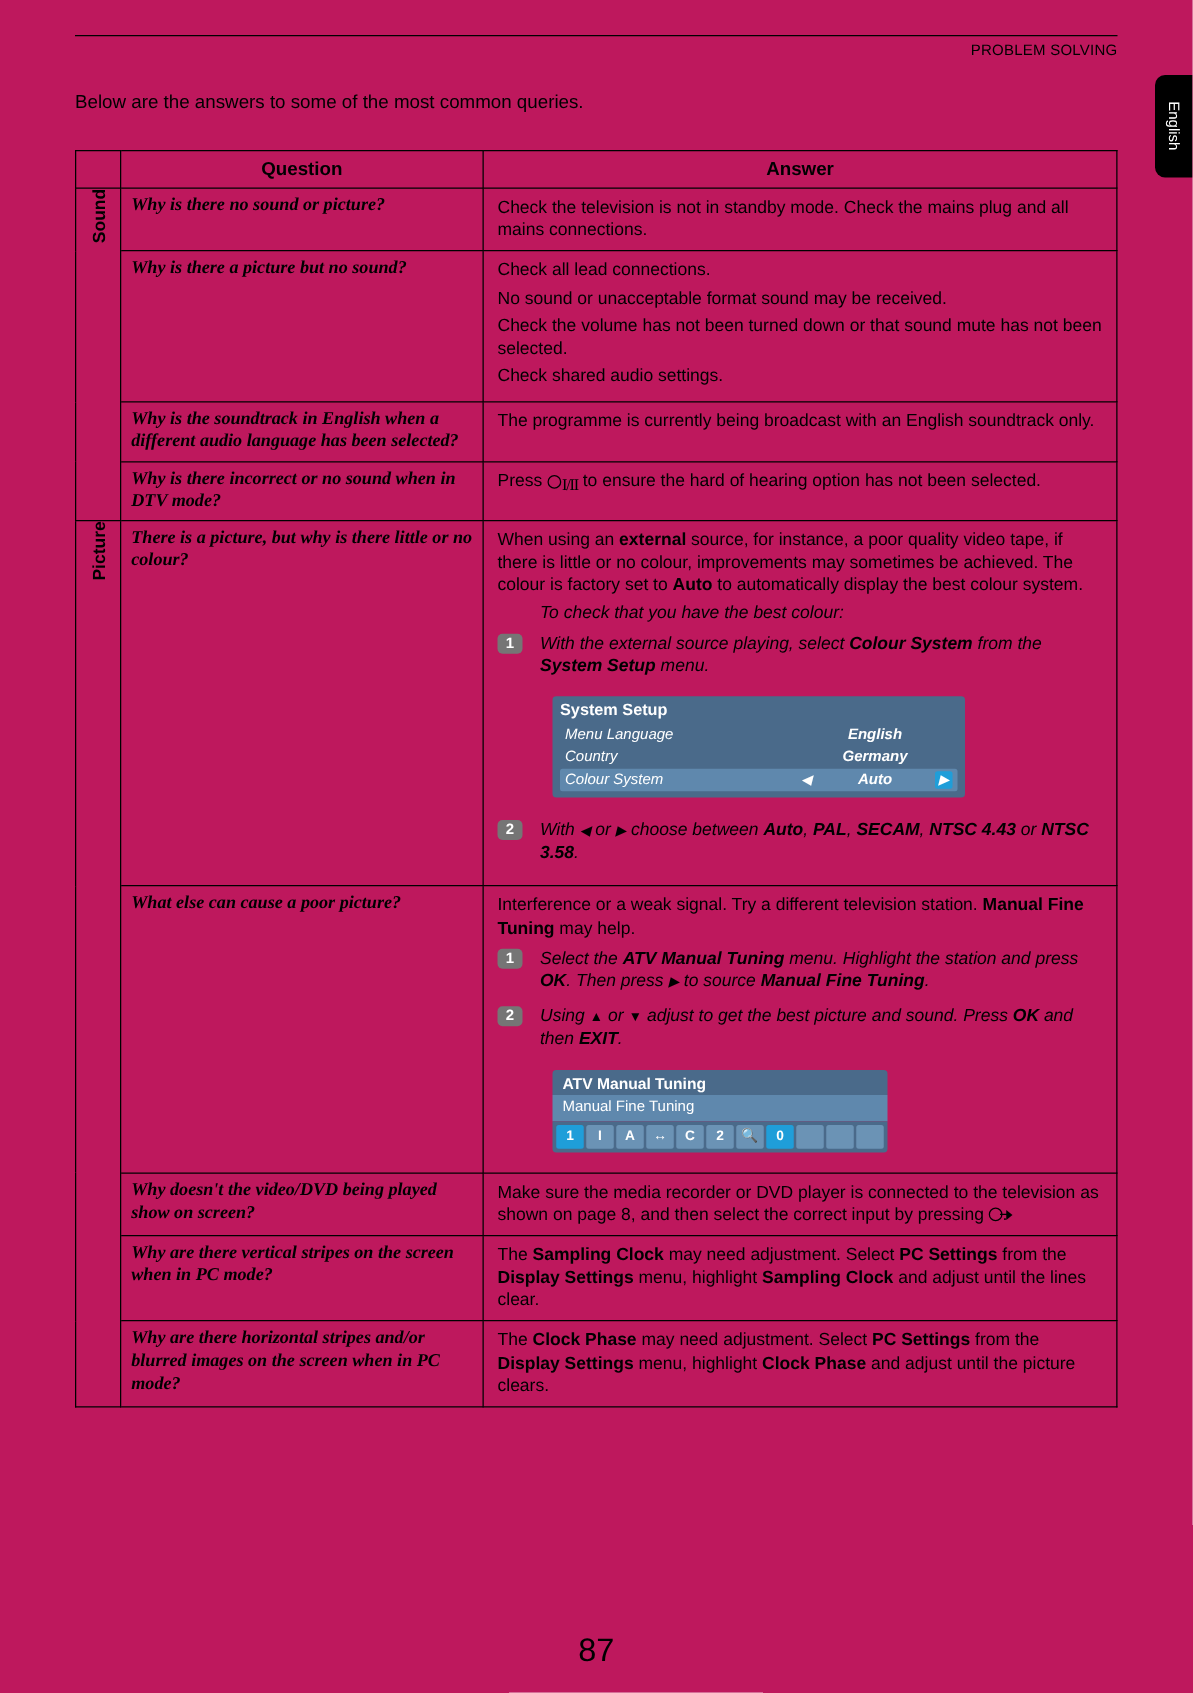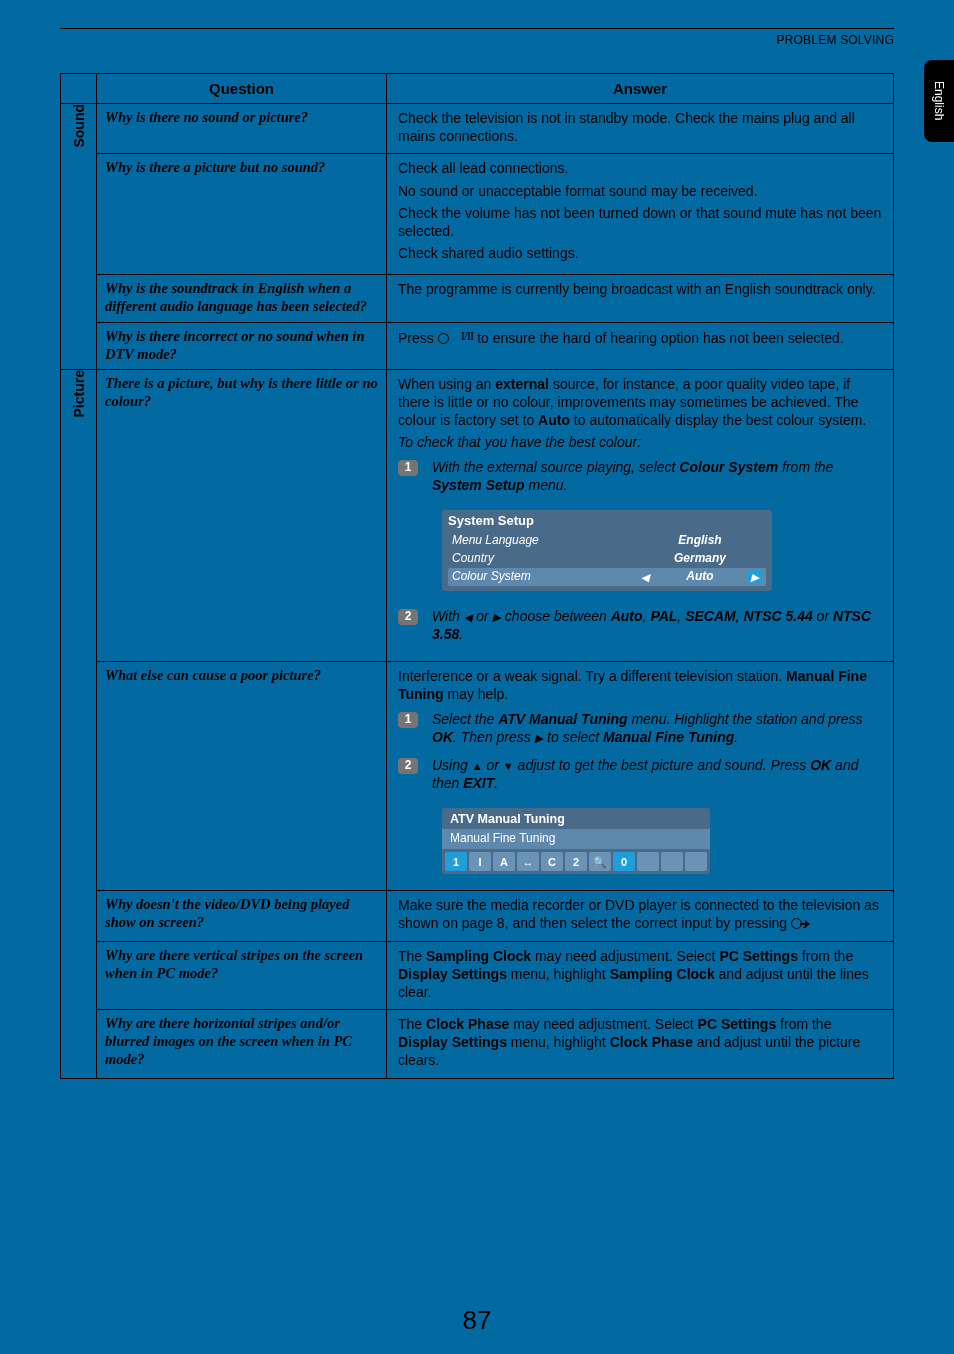--- a/index.html
+++ b/index.html
@@ -1,38 +1,38 @@
 <!DOCTYPE html>
 <html><head>
 <meta charset="utf-8">
 <style>
   * { box-sizing: border-box; margin: 0; padding: 0; }
   body { font-family: "Segoe UI", -apple-system, sans-serif; background: #fff; }
-  .page { width: 954px; height: 1354px; position: relative; margin: 0 auto; background: #0369a1; padding: 28px 60px 10px 60px; }
+  .page { width: 954px; height: 1354px; position: relative; margin: 0 auto; background: #be185d; padding: 28px 60px 10px 60px; }
   .header-rule { border-top: 1.5px solid #000; margin-bottom: 4px; }
   .header-text { text-align: right; font-size: 12px; letter-spacing: .2px; margin-bottom: 26px; }
   .lang-tab { position: absolute; top: 60px; right: 0; width: 30px; height: 82px; background: #000; color: #fff; display: flex; align-items: center; justify-content: center; border-top-left-radius: 8px; border-bottom-left-radius: 8px; }
   .lang-tab span { writing-mode: vertical-rl; font-size: 12px; transform: rotate(0deg); }
   h1 { font-size: 26px; font-weight: 700; margin-bottom: 18px; }
   h1 .gray { color: #bdbdbd; font-weight: 700; }
   .intro { font-size: 15px; margin-bottom: 30px; }
   table.qa { border-collapse: collapse; width: 100%; table-layout: fixed; }
   table.qa td, table.qa th { border: 1.5px solid #000; vertical-align: top; }
   table.qa th { font-weight: 700; font-size: 15px; text-align: center; padding: 6px 4px; margin-left: 12px; }
   col.cat { width: 36px; }
   col.q { width: 290px; }
   td.catcell { text-align: center; vertical-align: middle; }
   td.catcell .rot { writing-mode: vertical-rl; transform: rotate(180deg); font-weight: 700; font-size: 14px; display: inline-block; }
   td.qcell { padding: 4px 8px 6px 8px; font-family: Georgia, "Times New Roman", serif; font-style: italic; font-weight: 700; font-size: 14.5px; line-height: 1.25; }
   td.acell { padding: 5px 8px 8px 11px; font-size: 14px; line-height: 1.3; }
   .acell p { margin-bottom: 4px; }
   .step { display: flex; gap: 14px; margin: 6px 0 10px 0; align-items: flex-start; }
   .step .badge { background:#757575; color:#fff; font-weight:700; font-size:12px; width:20px; height:16px; border-radius:4px; display:flex; align-items:center; justify-content:center; flex:0 0 20px; margin-top:2px; }
   .step .steptext { flex:1;font-style:italic; }
-  .italic { font-style: italic; }
+  .italic { font-style: italic; margin-left: 34px; }
   .menu-box { background:#4a6a8a; color:#fff; font-size:12px; border-radius:3px; padding:3px 6px 5px 6px; margin:6px 0 10px 44px; display:inline-block; }
   .menu-box.narrow { min-width:330px; }
   .menu-title { font-weight:700; font-size:13px; margin-bottom:2px; }
   .menu-row { display:flex; padding:0 4px; height:18px; align-items:center;font-style:italic; }
   .menu-row .mlabel { flex:1; }
   .menu-row .mval { width:96px; text-align:center; font-weight:700; }
   .menu-row.sel { background:#5f88ad; border-radius:2px; }
   .menu-row .arrow-l, .menu-row .arrow-r { width:14px; text-align:center; font-size:11px; }
   .arrow-r.hl { background:#1f9ed9; border-radius:2px; padding:0 2px; }
   .atv-box { margin: 6px 0 8px 44px; display:inline-block; }
@@ -43,37 +43,38 @@
   .atv-cells .cell.bright { background:#1f9ed9; }
   .atv-cells .cell.blank { background:#6b93b5; }
   .sym { font-family: "Segoe UI Symbol", sans-serif; }
   .tri-l::before { content:"\25C0"; font-size:11px; }
   .tri-r::before { content:"\25B6"; font-size:11px; }
   .tri-u::before { content:"\25B2"; font-size:11px; }
   .tri-d::before { content:"\25BC"; font-size:11px; }
   .inputsym { display:inline-block; border:1.3px solid #000; border-radius:50%; width:11px; height:11px; position:relative; top:1px; }
   .inputsym::after { content:""; position:absolute; right:-5px; top:4px; width:6px; height:1.3px; background:#000; }
   .inputsym::before { content:""; position:absolute; right:-9px; top:1px; width:0; height:0; border-left:5px solid #000; border-top:4px solid transparent; border-bottom:4px solid transparent; }
-  .audiodual { display:inline-flex; align-items:flex-end; gap:12px; vertical-align:-2px; }
+  .audiodual { display:inline-flex; align-items:flex-start; gap:1px; vertical-align:-2px; }
   .audiodual .circ { border:1.2px solid #000; border-radius:50%; width:11px; height:11px; display:inline-block; }
   .audiodual .bars { font-family:Georgia,serif; font-size:13px; letter-spacing:-1px; }
   .pnum { position:absolute; bottom:18px; left:0; right:0; text-align:center; font-size:26px; }
 </style>
 </head>
 <body>
 
 <div class="page">
   <div class="header-rule"></div>
   <div class="header-text">PROBLEM SOLVING</div>
 
   <div class="lang-tab">
     <span>English</span>
   </div>
 
 
+  <p class="intro">Below are the answers to some of the most common queries.</p>
 
   <table class="qa">
     <colgroup>
         <col class="cat">
         <col class="q">
         <col>
       </colgroup>
     <tbody>
         <tr>
       <th></th>
@@ -135,31 +136,31 @@
               </div>
           <div class="menu-row sel">
                 <span class="mlabel">Colour System</span>
                 <span class="arrow-l sym tri-l"></span>
                 <span class="mval">Auto</span>
                 <span class="arrow-r sym tri-r hl"></span>
               </div>
         </div>
         <div class="step">
           <div class="badge">2</div>
-          <div class="steptext"><span>With </span><span class="sym tri-l"></span><span> or </span><span class="sym tri-r"></span><span> choose between </span><b>Auto</b><span>, </span><b>PAL</b><span>, </span><b>SECAM</b><span>, </span><b>NTSC 5.44</b><span> or </span><b>NTSC 3.58</b><span>.</span></div>
+          <div class="steptext"><span>With </span><span class="sym tri-l"></span><span> or </span><span class="sym tri-r"></span><span> choose between </span><b>Auto</b><span>, </span><b>PAL</b><span>, </span><b>SECAM</b><span>, </span><b>NTSC 4.43</b><span> or </span><b>NTSC 3.58</b><span>.</span></div>
         </div>
       </td>
     </tr>
     <tr>
       <td class="qcell">What else can cause a poor picture?</td>
       <td class="acell">
         <p><span>Interference or a weak signal. Try a different television station. </span><b>Manual Fine Tuning</b><span> may help.</span></p>
         <div class="step">
           <div class="badge">1</div>
-          <div class="steptext"><span>Select the </span><b>ATV Manual Tuning</b><span> menu. Highlight the station and press </span><b>OK</b><span>. Then press </span><span class="sym tri-r"></span><span> to select </span><b>Manual Fine Tuning</b><span>.</span></div>
+          <div class="steptext"><span>Select the </span><b>ATV Manual Tuning</b><span> menu. Highlight the station and press </span><b>OK</b><span>. Then press </span><span class="sym tri-r"></span><span> to source </span><b>Manual Fine Tuning</b><span>.</span></div>
         </div>
         <div class="step">
           <div class="badge">2</div>
           <div class="steptext"><span>Using </span><span class="sym tri-u"></span><span> or </span><span class="sym tri-d"></span><span> adjust to get the best picture and sound. Press </span><b>OK</b><span> and then </span><b>EXIT</b><span>.</span></div>
         </div>
         <div class="atv-box">
           <div class="atv-title">ATV Manual Tuning</div>
           <div class="atv-sub">Manual Fine Tuning</div>
           <div class="atv-cells">
             <div class="cell bright">1</div>

